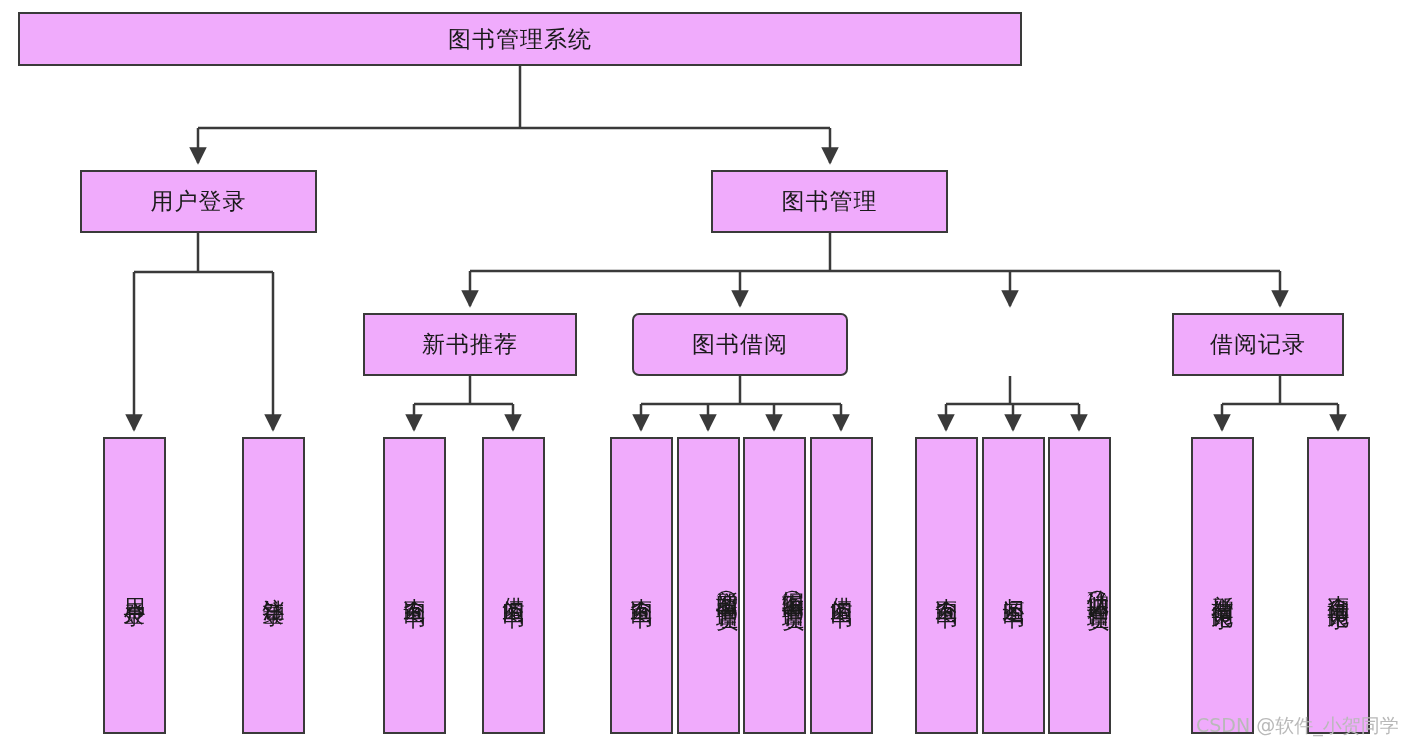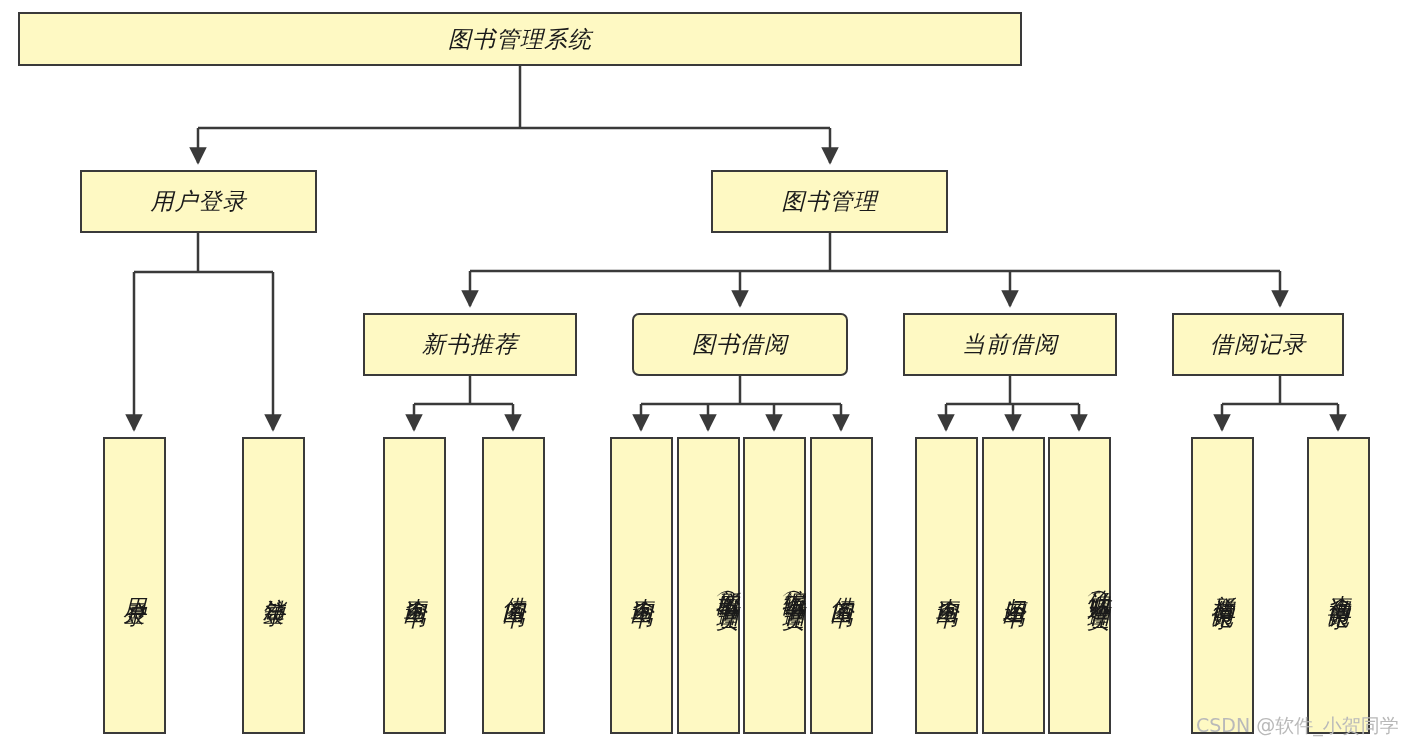--- a/index.html
+++ b/index.html
@@ -20,27 +20,26 @@
     position: absolute;
     left: 0;
     top: 0;
     width: 1405px;
     height: 747px;
   }
   .node {
     position: absolute;
     box-sizing: border-box;
     border: 2px solid #3a3a3a;
-    background: #fef9c3;
+    background: #f0abfc;
     display: flex;
     align-items: center;
     justify-content: center;
     color: #1a1a1a;
     z-index: 2;
-    font-style: italic;
   }
   .node.horiz {
     font-size: 23px;
     letter-spacing: 1px;
     line-height: 1.15;
     white-space: nowrap;
   }
   .node.vert {
     font-size: 22px;
     writing-mode: vertical-rl;
@@ -137,23 +136,20 @@
   <div class="node horiz" style="left:711px; top:170px; width:237px; height:63px;align-items:center;">
     <span>图书管理</span>
   </div>
 
   <div class="node horiz" style="left:363px; top:313px; width:214px; height:63px;">
     <span>新书推荐</span>
   </div>
   <div class="node horiz" style="left:632px; top:313px; width:216px; height:63px;border-radius:7px;">
     <span>图书借阅</span>
   </div>
-  <div class="node horiz" style="left:903px; top:313px; width:214px; height:63px;">
-    <span>当前借阅</span>
-  </div>
   <div class="node horiz" style="left:1172px; top:313px; width:172px; height:63px;">
     <span>借阅记录</span>
   </div>
 
   <div class="node vert centered" style="left:103px; top:437px; width:63px; height:297px;">
     <span class="vtext">用户登录</span>
   </div>
   <div class="node vert centered" style="left:242px; top:437px; width:63px; height:297px;">
     <span class="vtext">注销登录</span>
   </div>

